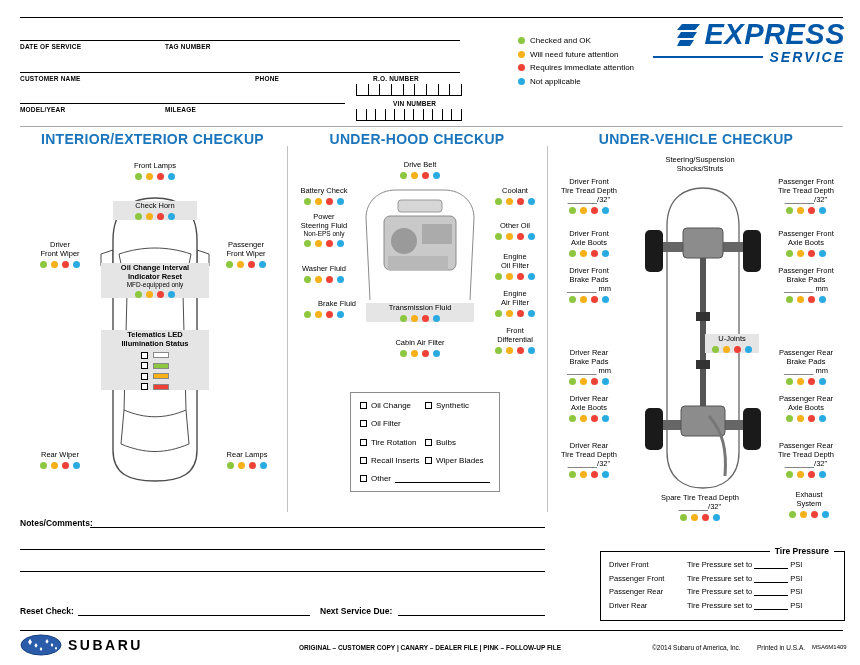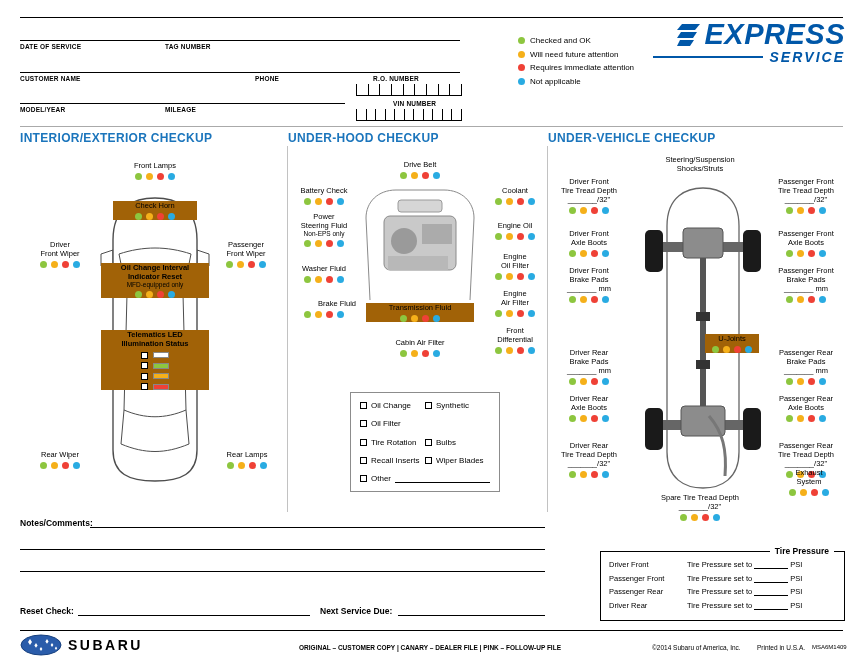--- a/index.html
+++ b/index.html
@@ -20,27 +20,27 @@
   .legend-row { display:flex; align-items:center; gap:5px; margin-bottom:4.5px; }
   .legend-label { font-size:8px; }
 
   .express { position:absolute; left:653px; top:20px; width:192px; }
   .express-top { display:flex; align-items:center; gap:3px; justify-content:flex-end; }
   .express-word { font-size:29px; font-weight:bold; font-style:italic; color:#0057A8; letter-spacing:.5px; line-height:1; }
   .express-bottom { display:flex; align-items:center; justify-content:flex-end; margin-top:1px; }
   .express-rule { flex:1; border-top:2px solid #0057A8; margin-right:7px; }
   .service-word { font-size:14px; font-weight:bold; font-style:italic; color:#0057A8; letter-spacing:2px; line-height:1; }
 
-  .sec-title { position:absolute; color:#1B75BC; font-weight:bold; font-size:12px; text-align:left; letter-spacing:.3px; }
+  .sec-title { position:absolute; color:#1B75BC; font-weight:bold; font-size:14px; text-align:center; letter-spacing:.3px; }
 
   .ci { position:absolute; text-align:center; font-size:7.5px; line-height:1.2; }
   .ci .lab { white-space:pre-line; }
   .ci .sub { font-size:6.5px; white-space:pre-line; }
   .bold { font-weight:bold; }
-  .bgw { background:#a16207; }
+  .bgw { background:#e5e5e5; }
   .dots { display:flex; justify-content:center; gap:4px; margin-top:2.5px; }
   .dot { width:7px; height:7px; border-radius:50%; display:inline-block; flex:none; }
 
   .tele-row { display:flex; align-items:center; justify-content:center; gap:5px; margin-top:3.5px; }
   .tele-cb { width:7px; height:7px; border:1px solid #000; background:#fff; flex:none; }
   .tele-bar { width:16px; height:6px; border:1px solid #888; flex:none; }
   .bar-none { background:#fff; }
   .bar-green { background:#8DC63F; }
   .bar-yellow { background:#F5B01A; }
   .bar-red { background:#EF4136; }
@@ -323,21 +323,21 @@
     <div class="lab">Coolant</div>
     <div class="dots">
         <span class="dot" style="background: rgb(141, 198, 63);"></span>
         <span class="dot" style="background: rgb(245, 176, 26);"></span>
         <span class="dot" style="background: rgb(239, 65, 54);"></span>
         <span class="dot" style="background: rgb(41, 171, 226);"></span>
       </div>
   </div>
 
   <div class="ci" style="left:486px; top:221px; width:58px;">
-    <div class="lab">Engine Oil</div>
+    <div class="lab">Other Oil</div>
     <div class="dots">
         <span class="dot" style="background: rgb(141, 198, 63);"></span>
         <span class="dot" style="background: rgb(245, 176, 26);"></span>
         <span class="dot" style="background: rgb(239, 65, 54);"></span>
         <span class="dot" style="background: rgb(41, 171, 226);"></span>
       </div>
   </div>
 
   <div class="ci" style="left:486px; top:252px; width:58px;">
     <div class="lab">Engine
@@ -611,21 +611,21 @@
     <div class="lab">Spare Tire Tread Depth
 _______/32"</div>
     <div class="dots">
         <span class="dot" style="background: rgb(141, 198, 63);"></span>
         <span class="dot" style="background: rgb(245, 176, 26);"></span>
         <span class="dot" style="background: rgb(239, 65, 54);"></span>
         <span class="dot" style="background: rgb(41, 171, 226);"></span>
       </div>
   </div>
 
-  <div class="ci" style="left:780px; top:468px; width:58px;">
+  <div class="ci" style="left:780px; top:490px; width:58px;">
     <div class="lab">Exhaust
 System</div>
     <div class="dots">
         <span class="dot" style="background: rgb(141, 198, 63);"></span>
         <span class="dot" style="background: rgb(245, 176, 26);"></span>
         <span class="dot" style="background: rgb(239, 65, 54);"></span>
         <span class="dot" style="background: rgb(41, 171, 226);"></span>
       </div>
   </div>
 

